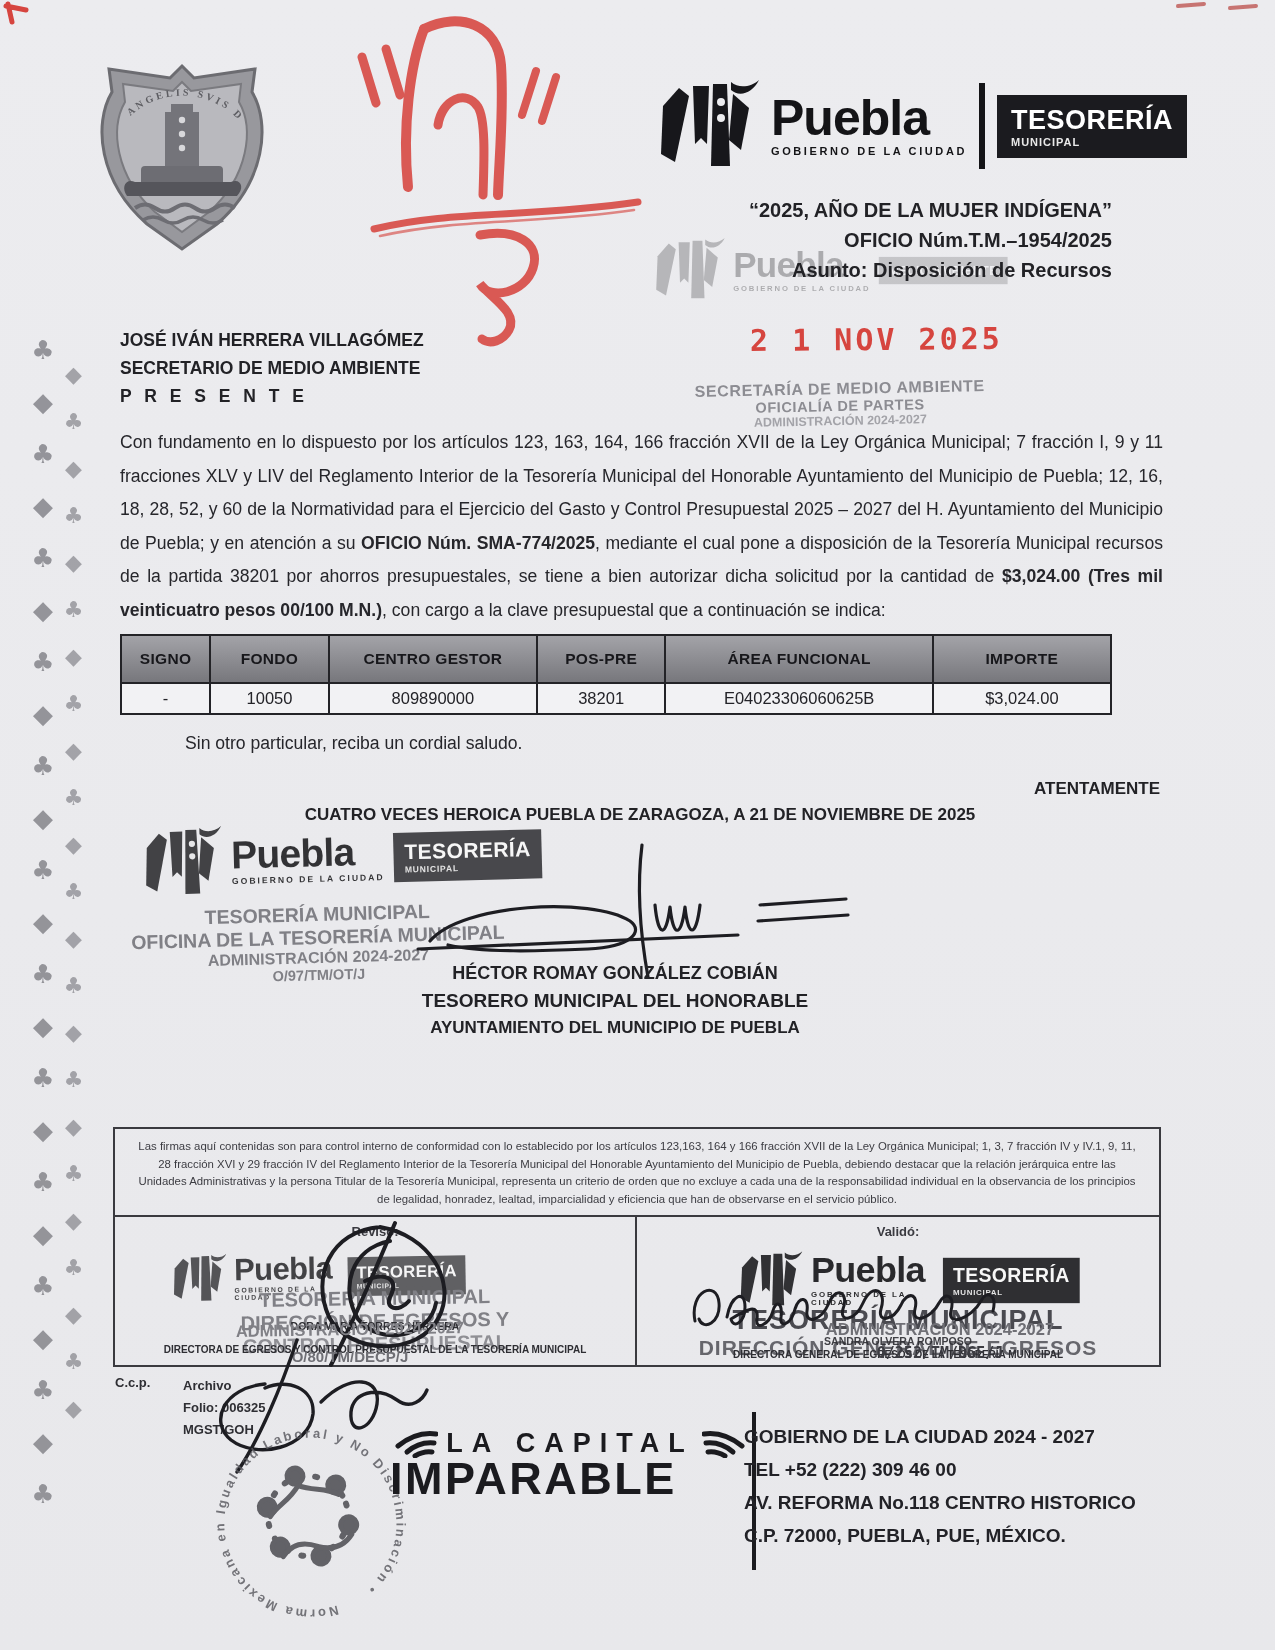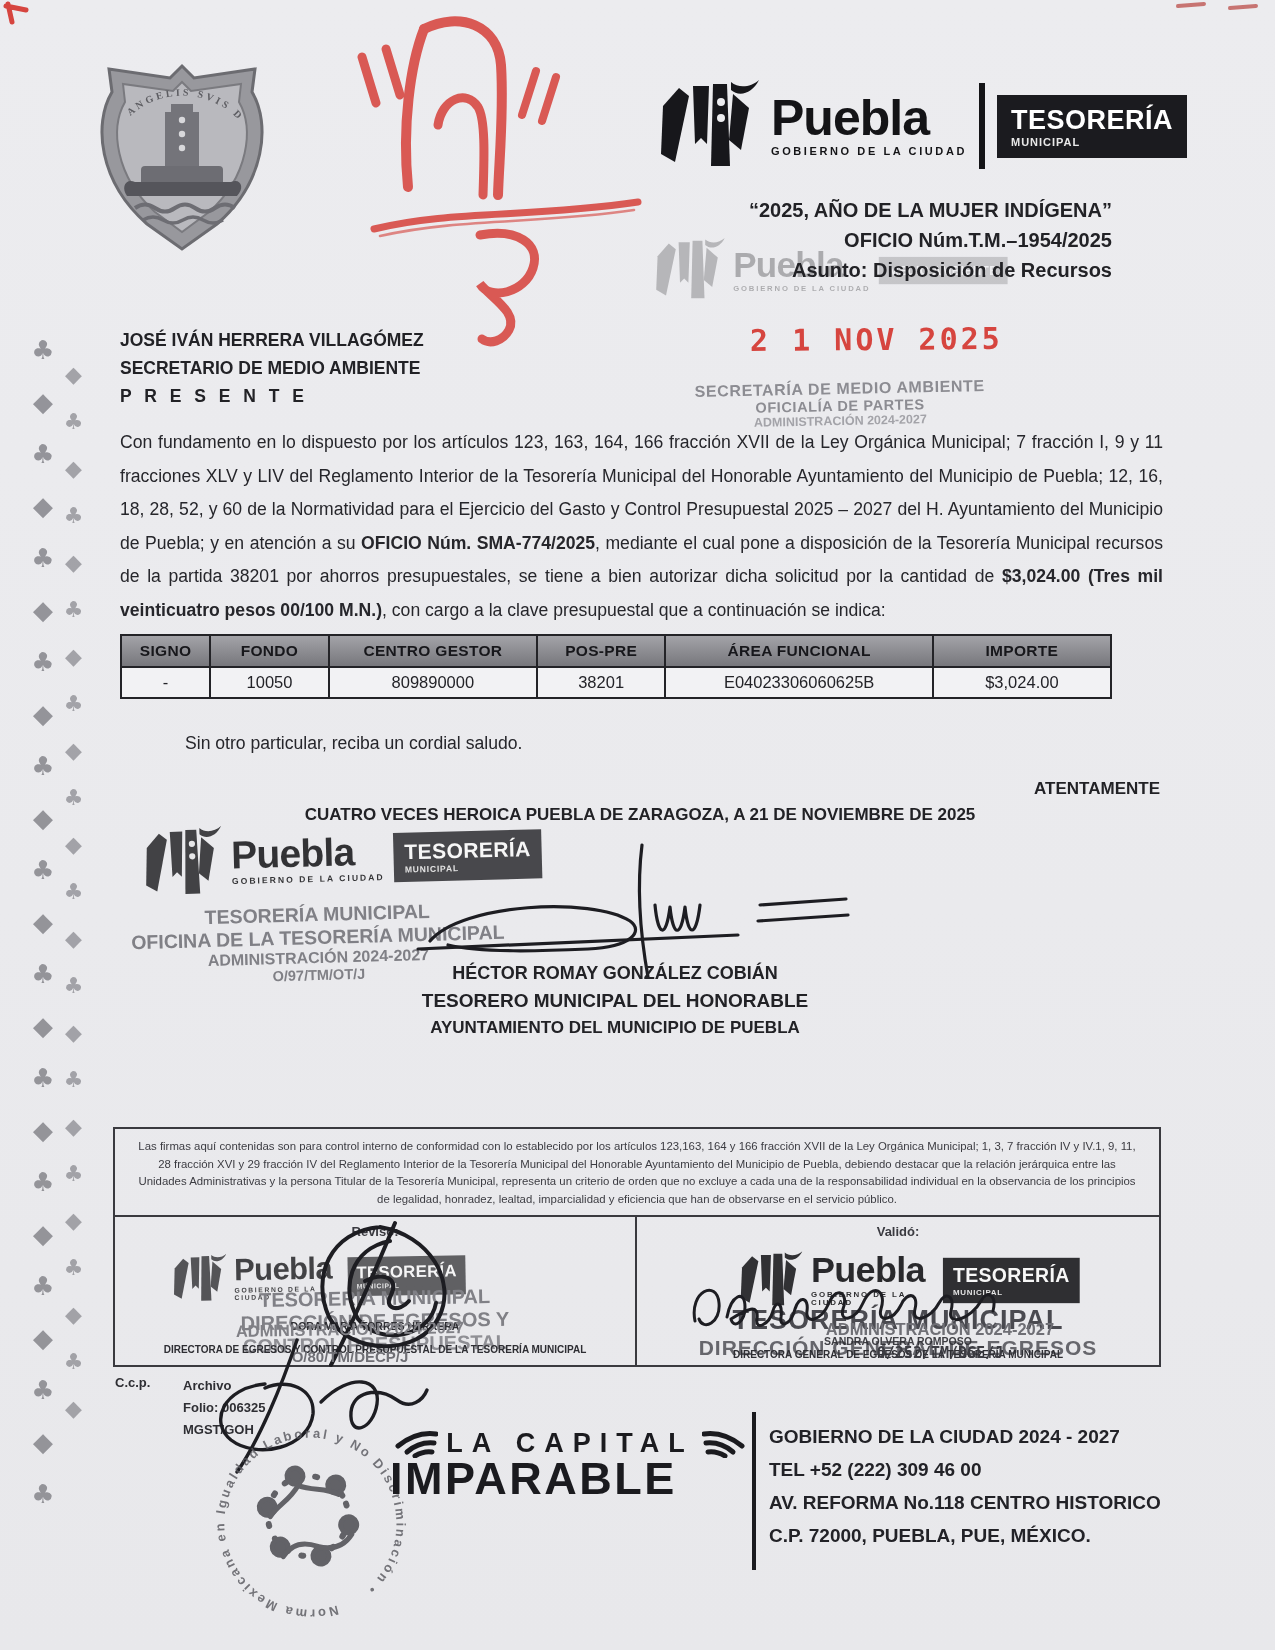--- a/index.html
+++ b/index.html
@@ -32,21 +32,21 @@
   .right-head{font-size:20px;font-weight:800;color:#222226;text-align:right;line-height:28px;}
   .addr{font-size:17.5px;line-height:28px;color:#222226;}
   .red-stamp{color:#d6453f;font-weight:700;}
   .gray-stamp{color:#8c8c92;font-weight:600;text-align:center;}
   .bodytext{font-size:17.6px;line-height:33.6px;text-align:justify;color:#26262b;}
   
   table.ktable{border-collapse:collapse;width:100%;}
   table.ktable th{
     background:linear-gradient(180deg,#a3a3a8 0%,#77777c 100%);
     color:#17171b;font-size:15.5px;font-weight:800;letter-spacing:.3px;
-    border:2.4px solid #232327;padding:6px 4px;margin-top:12px;
+    border:2.4px solid #232327;padding:14px 4px;margin-top:12px;
   }
   table.ktable td{
     background:#f2f2f4;color:#232328;font-size:16.5px;text-align:center;
     border:2.4px solid #232327;padding:5px 4px;font-weight:500;
   }
   
   .legalbox{border:2.6px solid #3a3a3f;}
   .legalbox .legal-text{
     padding:9px 22px 7px 22px;font-size:11.4px;line-height:17.5px;text-align:center;
     color:#3c3c42;border-bottom:2.6px solid #3a3a3f;font-weight:500;
@@ -397,20 +397,20 @@
           <path d="M42,4 C28,2 14,8 4,16"></path>
             <path d="M40,13 C30,12 20,16 13,22"></path>
             <path d="M38,22 C31,21 26,23 21,26"></path>
         </g>
       </svg>
     </div>
     <div class="capital-bottom">IMPARABLE</div>
   </div>
 
   <div class="abs" style="left:752px;top:1412px;height:158px;border-left:4px solid #1b1b1f;"></div>
-  <div class="abs footer-contact" style="left:769px;top:1420px;">
+  <div class="abs footer-contact" style="left:744px;top:1420px;">
     <div>GOBIERNO DE LA CIUDAD 2024 - 2027</div>
     <div>TEL +52 (222) 309 46 00</div>
     <div>AV. REFORMA No.118 CENTRO HISTORICO</div>
     <div>C.P. 72000, PUEBLA, PUE, MÉXICO.</div>
   </div>
 
 </div>
 
 </body></html>

